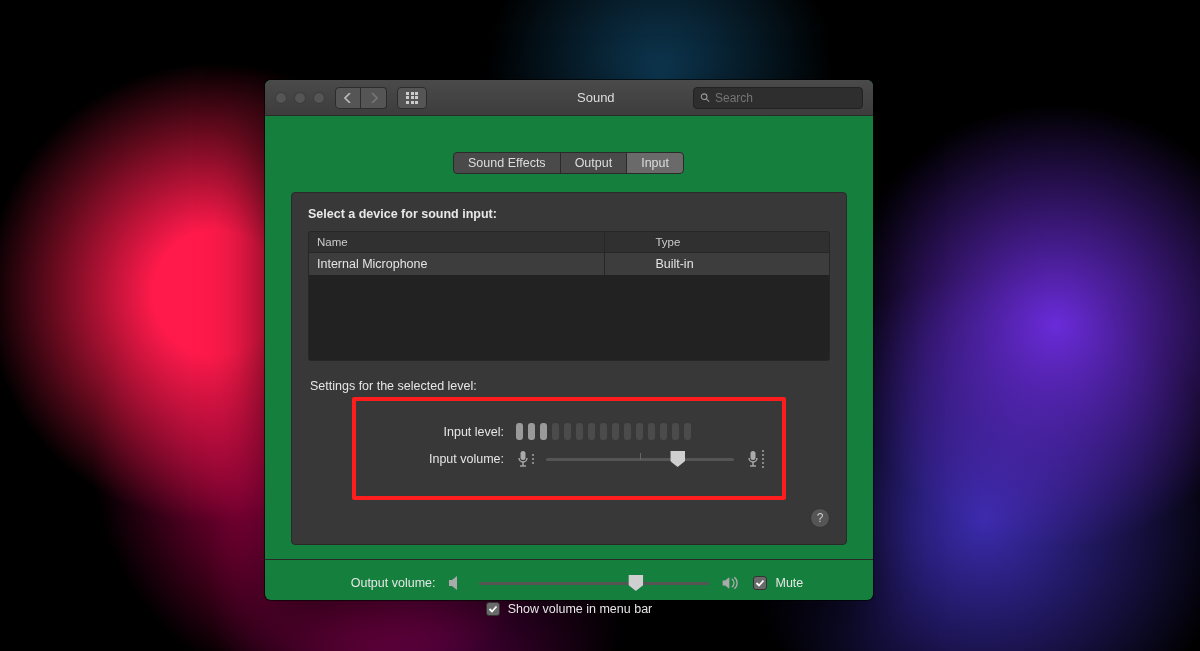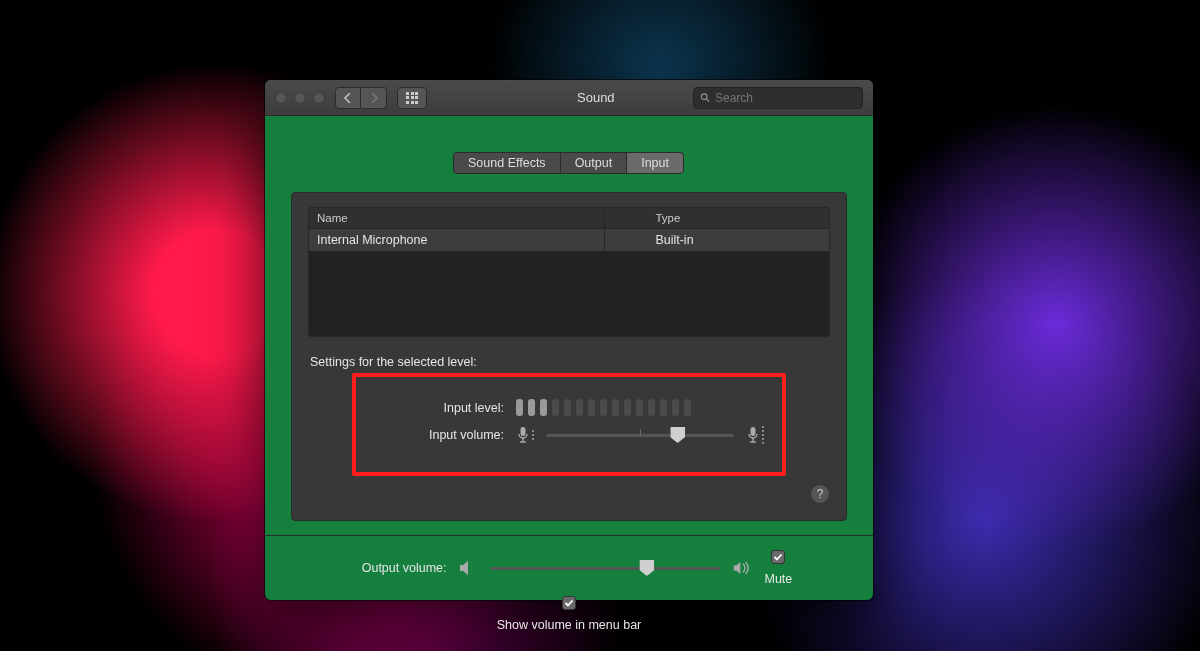--- a/index.html
+++ b/index.html
@@ -113,21 +113,21 @@
     display:flex; align-items:center; justify-content:center; font-size:12px;
     margin-left:auto; margin-top:6px; border:1px solid #333;
   }
 
   .divider{ height:1px; background:#2a2a2a; margin:14px -26px 14px;}
   .bottom { display:flex; flex-direction:column; align-items:center; gap:10px;}
   .outrow{ display:flex; align-items:center; gap:12px;margin-left:16px;}
   .outrow .lab{ color:#e6e6e6; font-size:12.5px;}
   .spk { width:20px; height:18px;}
   .outslider{ width:230px; height:18px; position:relative;}
-  .chk { display:flex; align-items:center; gap:8px; font-size:12.5px; color:#e6e6e6;flex-direction:column;}
+  .chk { display:flex; align-items:center; gap:8px; font-size:12.5px; color:#e6e6e6;}
   .chkbox{
     width:14px; height:14px; border-radius:3px; background:#6a6a6a; border:1px solid #333;
     display:flex; align-items:center; justify-content:center; color:#fff;
   }
   .chkbox svg{width:10px;height:10px;}
 </style>
 </head>
 <body>
 
 <div class="bg"></div>
@@ -176,20 +176,21 @@
   </div>
 
   <div class="content">
     <div class="tabs">
       <div class="tab">Sound Effects</div>
       <div class="tab">Output</div>
       <div class="tab active">Input</div>
     </div>
 
     <div class="panel">
+      <h4>Select a device for sound input:</h4>
       <div class="table">
         <div class="thead">
           <div class="th col-name">Name</div>
           <div class="th col-type">Type</div>
         </div>
         <div class="trow sel">
           <div class="td col-name">Internal Microphone</div>
           <div class="td col-type">Built-in</div>
         </div>
       </div>

